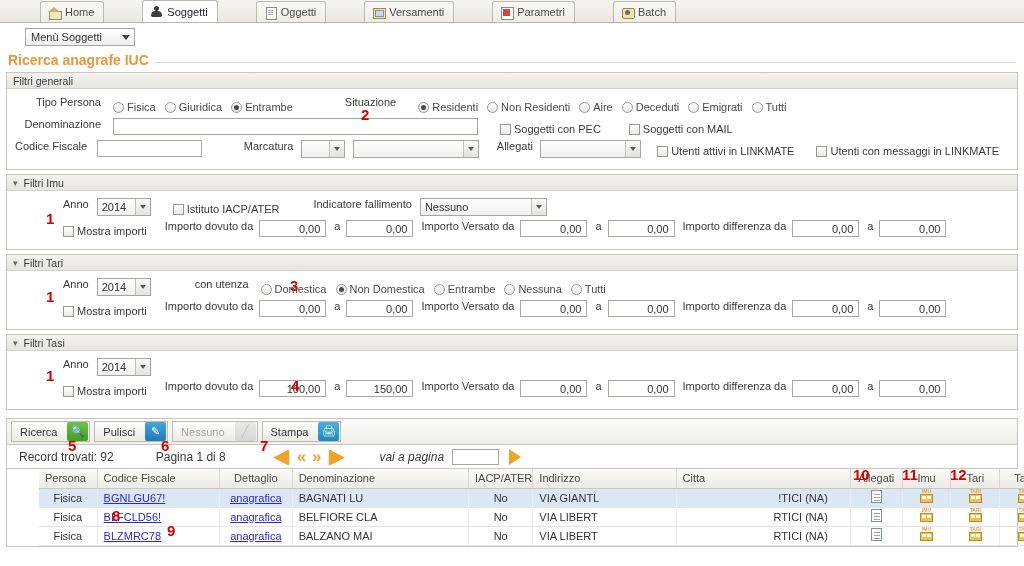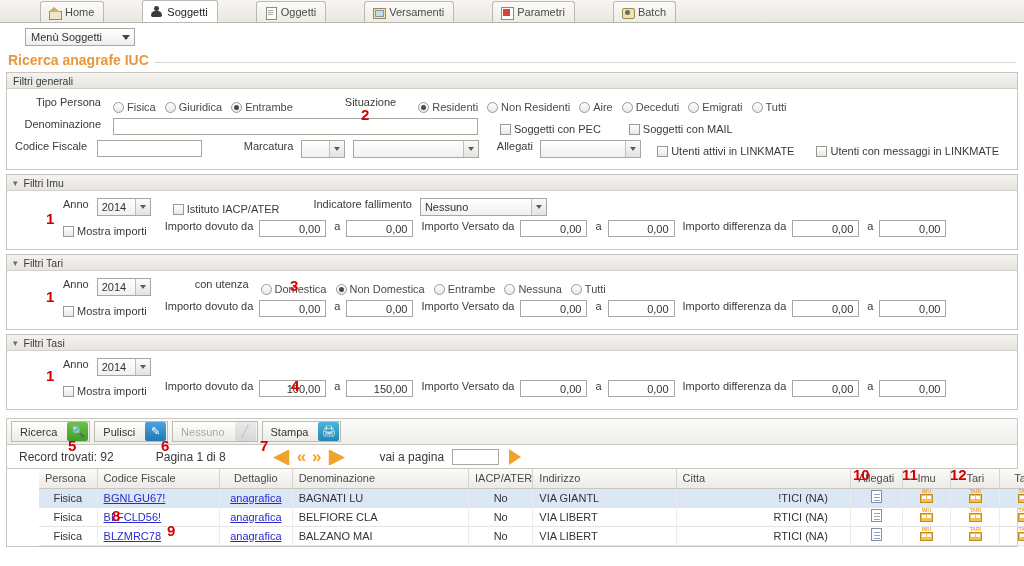--- a/index.html
+++ b/index.html
@@ -533,21 +533,21 @@
 
   <div class="pager">
     <span style="margin-left:6px;">Record trovati: 92</span>
     <span style="margin-left:42px;">Pagina 1 di 8</span>
     <span class="pg-arrows" style="margin-left:48px;">
       <span>◀|</span>
       <span>«</span>
       <span>»</span>
       <span>|▶</span>
     </span>
-    <span style="margin-left:36px;">vai a pagina</span>
+    <span style="margin-left:36px;font-style:italic;">vai a pagina</span>
     <input class="goto-input" style="margin-left: 8px;" value="">
     <span class="play" style="margin-left:10px;"></span>
   </div>
 
   <div class="tbl">
     <table>
       <colgroup>
         <col style="width:56px">
           <col style="width:118px">
           <col style="width:70px">

